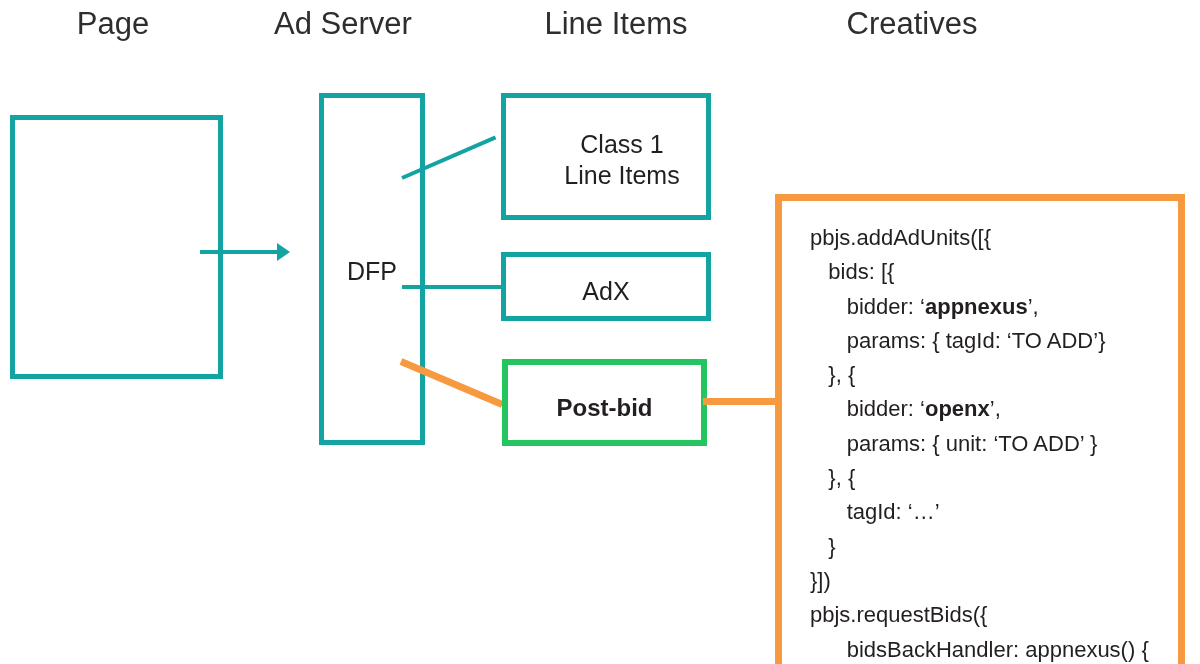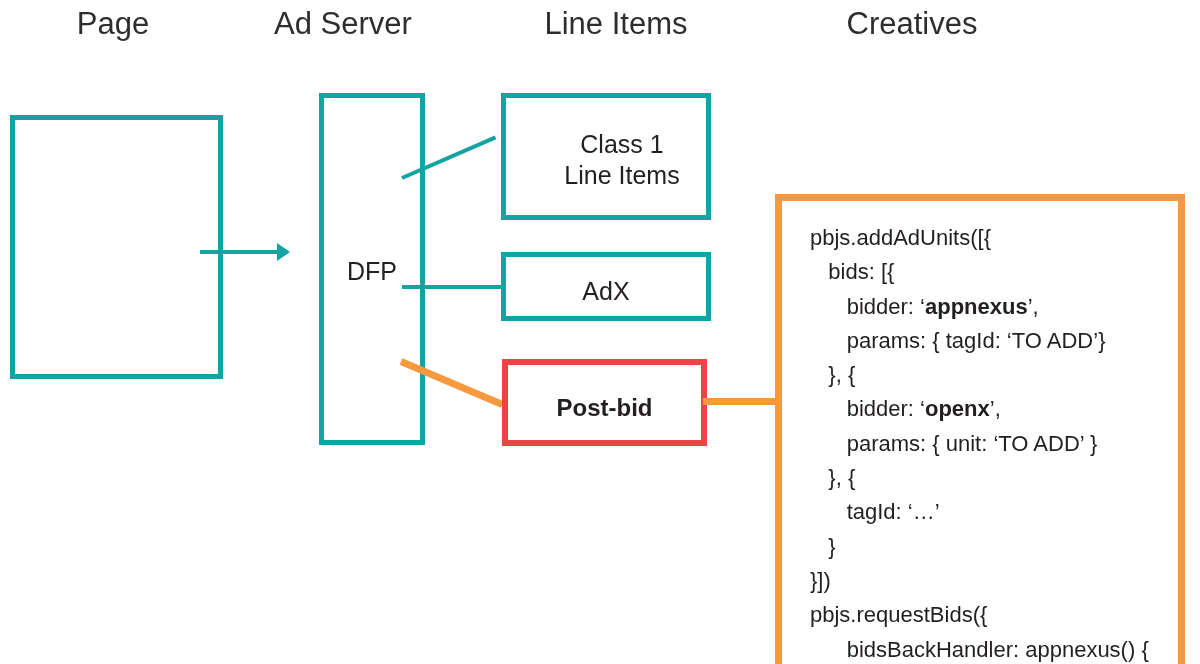--- a/index.html
+++ b/index.html
@@ -34,21 +34,21 @@
   
   .box {
     position: absolute;
     box-sizing: border-box;
     background: #ffffff;
   }
   .box-teal {
     border: 5px solid #14a3a3;
   }
   .box-orange {
-    border: 6px solid #ef4444;
+    border: 6px solid #22c55e;
   }
   .box-label {
     position: absolute;
     left: 0;
     right: 0;
     text-align: center;
     font-size: 25px;
     color: #231f20;
     line-height: 1.22;
   }

